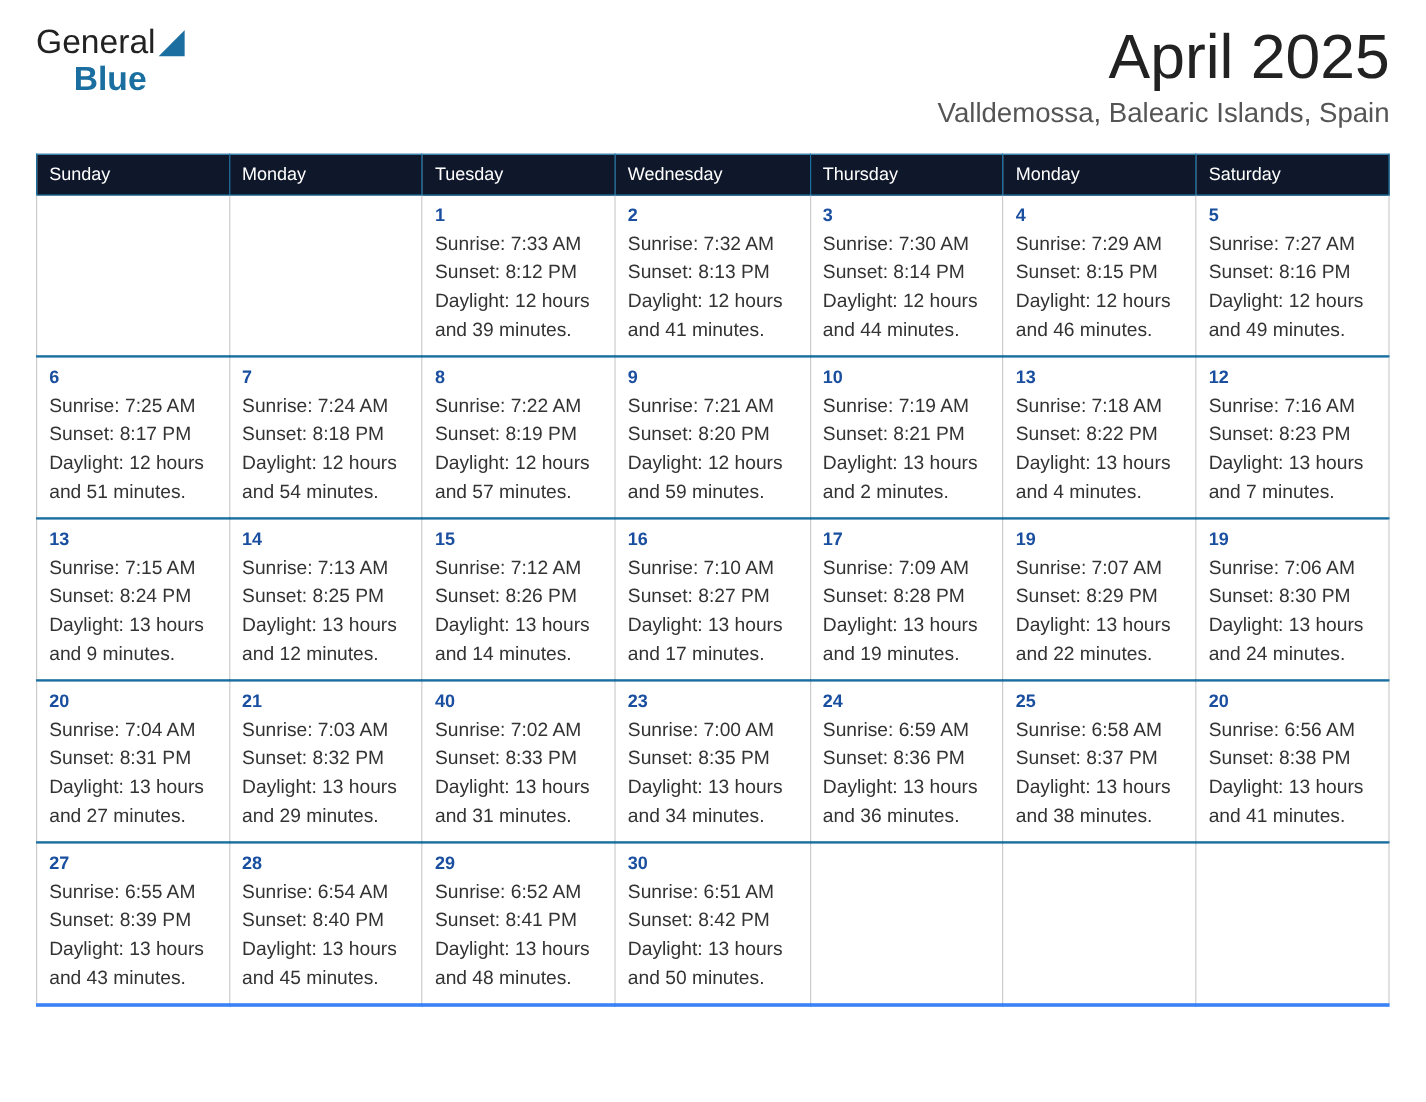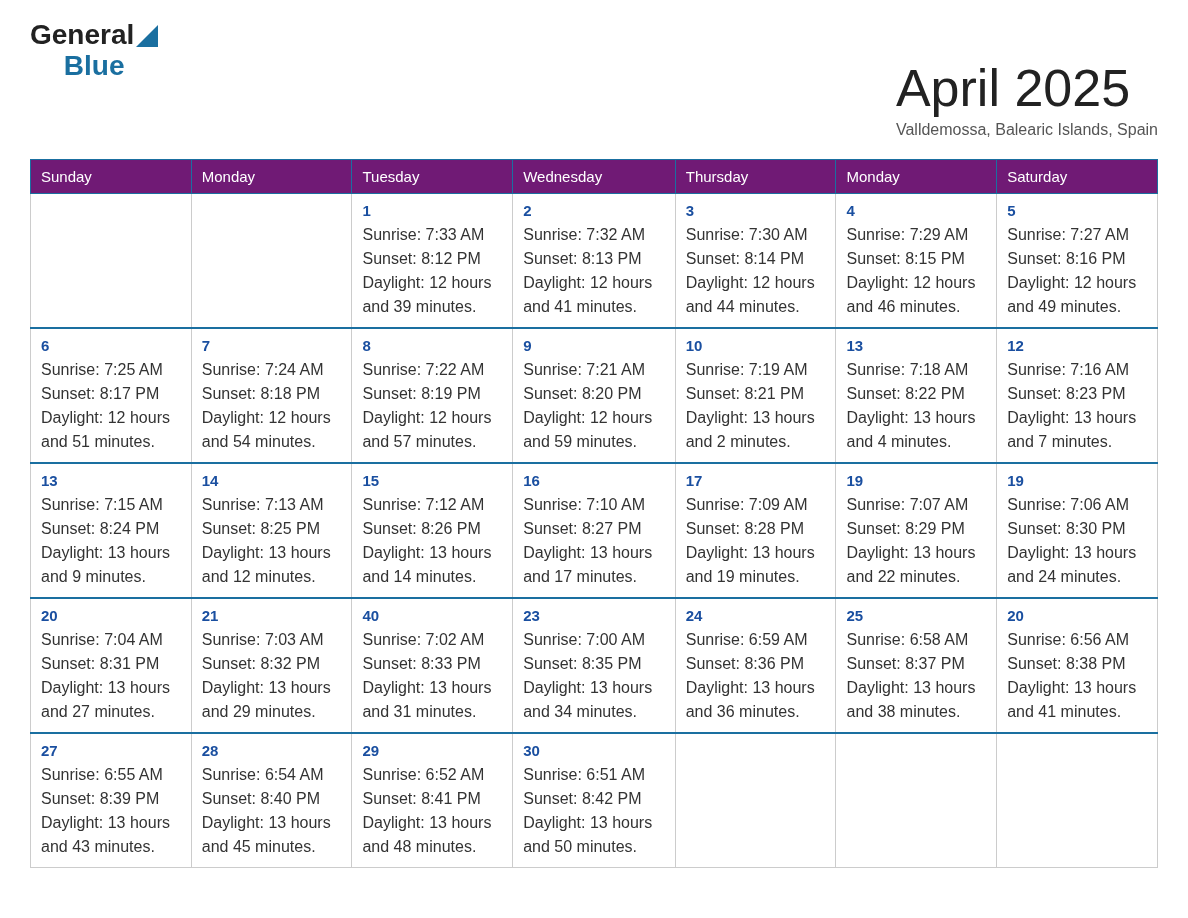--- a/index.html
+++ b/index.html
@@ -16,50 +16,50 @@
       align-items: flex-start;
       margin-bottom: 20px;
     }
     .logo {
       display: flex;
       align-items: center;
       gap: 4px;
     }
     .logo-text-general {
       font-size: 28px;
-      font-weight: bold;
+      font-weight: normal;
       color: #222;
     }
     .logo-text-blue {
       font-size: 28px;
       font-weight: bold;
       color: #1a6fa0;
       text-align: center;
     }
     .title-area {
-      margin-top: 40px;
+      text-align: right;
     }
     .title-area h1 {
       font-size: 52px;
       font-weight: normal;
       color: #222;
       line-height: 1.1;
     }
     .title-area .subtitle {
-      font-size: 16px;
+      font-size: 23px;
       color: #555;
       margin-top: 4px;
     }
     .calendar {
       width: 100%;
       border-collapse: collapse;
       border: 1px solid #ccc;
     }
     .calendar thead tr th {
-      background-color: #701a75;
+      background-color: #0f172a;
       color: #fff;
       padding: 8px 10px;
       text-align: left;
       font-size: 15px;
       font-weight: normal;
       border: 1px solid #1a6fa0;
     }
     .calendar tbody tr td {
       vertical-align: top;
       padding: 8px 10px;
@@ -77,21 +77,21 @@
     }
     .calendar tbody tr td .day-info {
       font-size: 16px;
       color: #333;
       line-height: 1.5;
     }
     .calendar tbody tr {
       border-bottom: 2px solid #1a6fa0;
     }
     .calendar tbody tr:last-child {
-      border-bottom: 1px solid #3b82f6;
+      border-bottom: 3px solid #3b82f6;
     }
     .empty-cell {
       background: #fff;
     }
   </style>
 </head>
 <body>
 
 <div class="header">
   <div class="logo">

